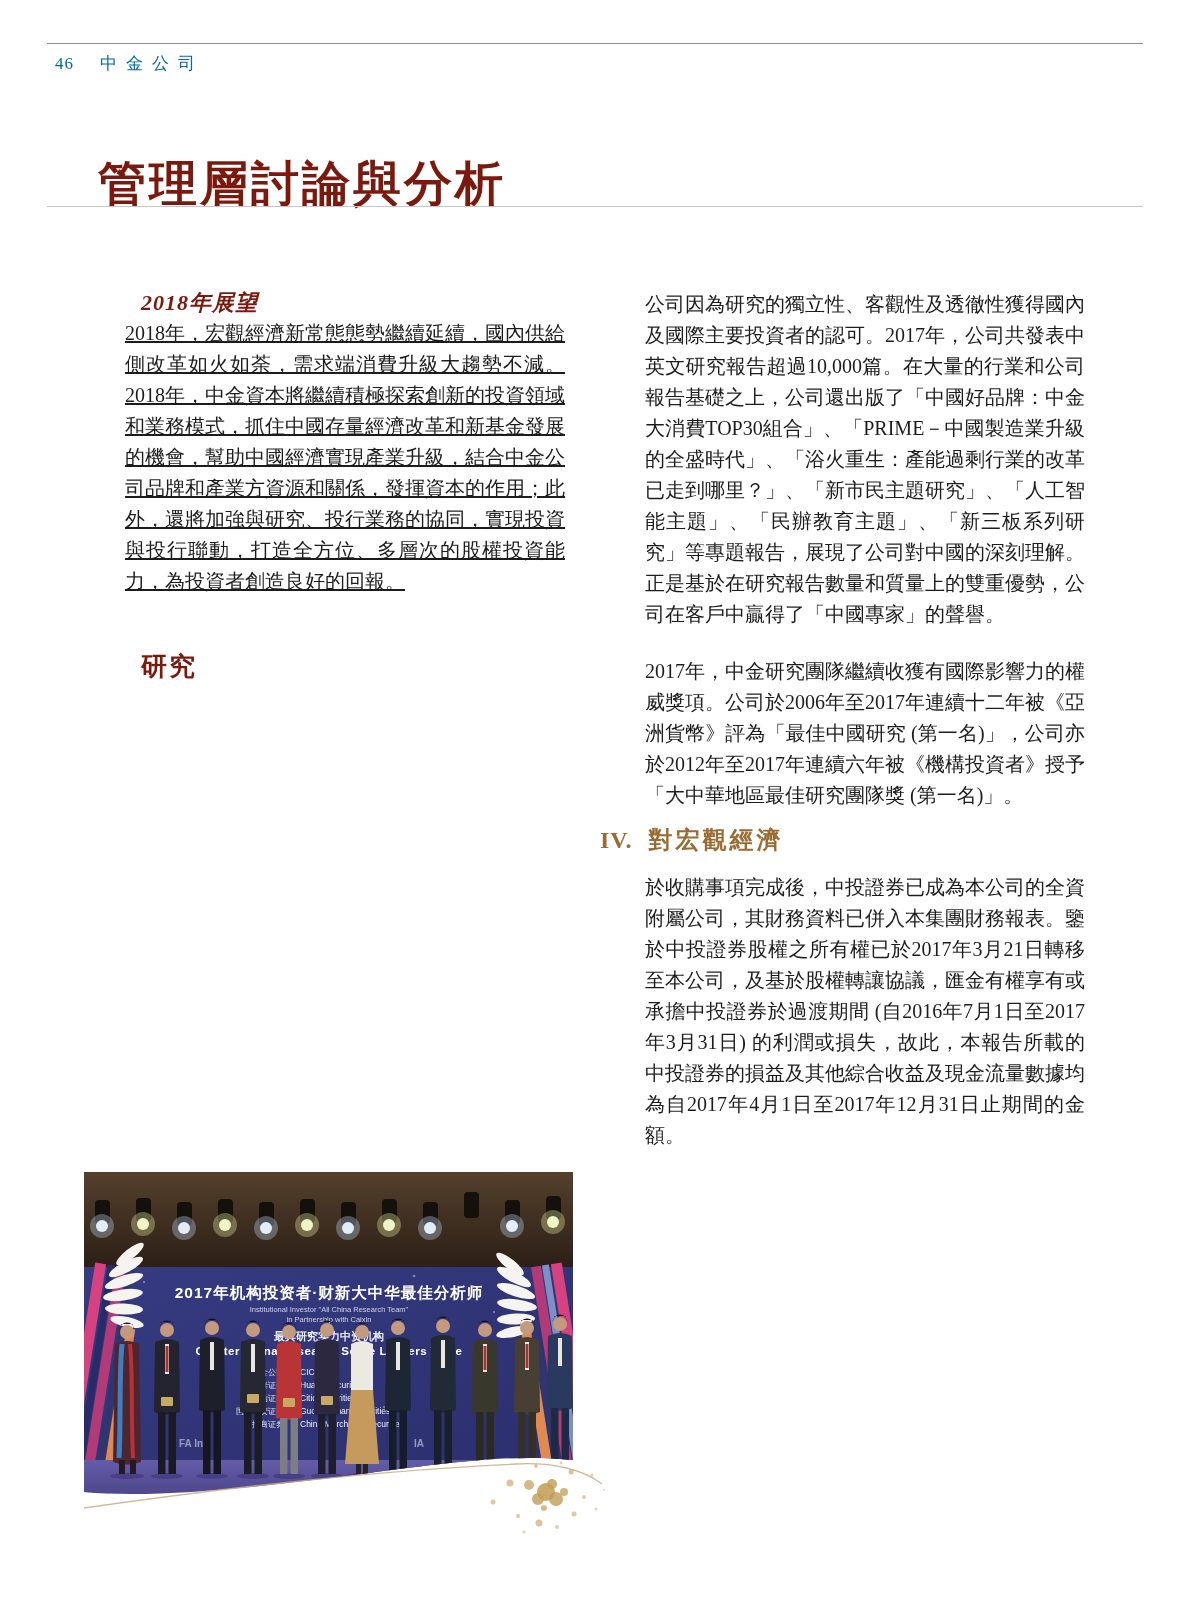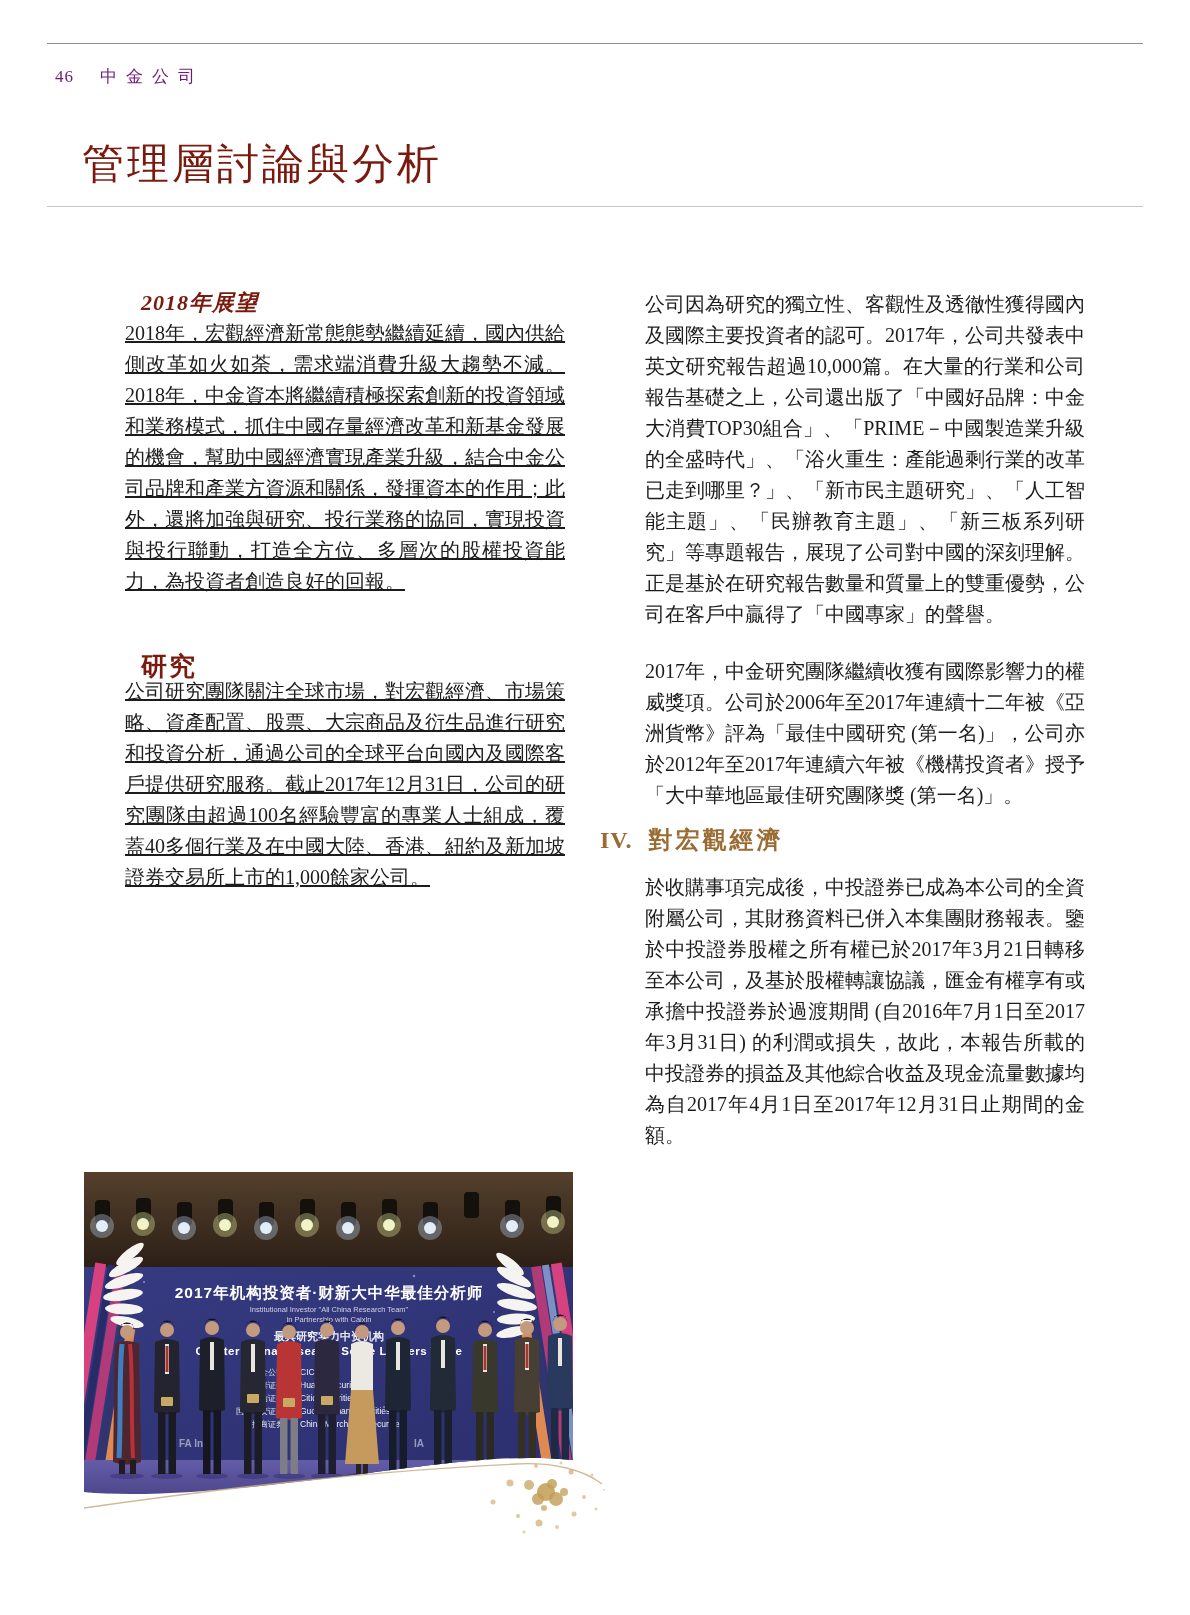--- a/index.html
+++ b/index.html
@@ -4,26 +4,26 @@
 <style>
   html,body{margin:0;padding:0;background:#ffffff;}
   .page{
     position:relative;width:1190px;height:1615px;background:#ffffff;
     font-family:"Liberation Serif","DejaVu Serif",serif;color:#1c1c1c;
     overflow:hidden;
   }
   .rule{position:absolute;left:47px;width:1096px;height:0;border-top:1px solid #8f8f8f;}
   .rule.top{top:43px;}
   .rule.under-title{top:206px;border-top:1px solid #c6c6c6;}
-  .page-header{position:absolute;left:55px;top:65px;font-size:17px;color:#701a75;}
+  .page-header{position:absolute;left:55px;top:52px;font-size:17px;color:#0369a1;}
   .page-header .num{margin-right:26px;letter-spacing:1px;}
   .page-header .co{letter-spacing:9px;}
   .doc-title{
-    position:absolute;left:82px;top:136px;margin:0;
-    font-size:42px;font-weight:normal;color:#7a1a0f;letter-spacing:3px;
+    position:absolute;left:82px;top:136px;margin:16px;
+    font-size:48px;font-weight:bold;color:#7a1a0f;letter-spacing:3px;
   }
   .body-text{
     position:absolute;width:440px;margin:0;
     font-size:20px;line-height:31px;text-align:justify;color:#1c1c1c;
   }
   .lcol{left:125px;text-decoration:underline;}
   .rcol{left:645px;}
   .sec-h{position:absolute;margin:16px;color:#7a1a0f;font-weight:bold;}
   .h-outlook{left:125px;top:272px;font-size:22px;font-style:italic;letter-spacing:1px;}
   .h-research{left:125px;top:633px;font-size:26px;letter-spacing:2px;}
@@ -52,21 +52,20 @@
     <span class="num">46</span><span class="co">中金公司</span>
   </div>
 
   <h1 class="doc-title">管理層討論與分析</h1>
   <div class="rule under-title"></div>
 
   <h3 class="sec-h h-outlook">2018年展望</h3>
   <p class="body-text lcol p-outlook">2018年，宏觀經濟新常態態勢繼續延續，國內供給側改革如火如荼，需求端消費升級大趨勢不減。2018年，中金資本將繼續積極探索創新的投資領域和業務模式，抓住中國存量經濟改革和新基金發展的機會，幫助中國經濟實現產業升級，結合中金公司品牌和產業方資源和關係，發揮資本的作用；此外，還將加強與研究、投行業務的協同，實現投資與投行聯動，打造全方位、多層次的股權投資能力，為投資者創造良好的回報。</p>
 
   <h3 class="sec-h h-research">研究</h3>
-  <p class="body-text lcol p-research">公司研究團隊關注全球市場，對宏觀經濟、市場策略、資產配置、股票、大宗商品及衍生品進行研究和投資分析，通過公司的全球平台向國內及國際客戶提供研究服務。截止2017年12月31日，公司的研究團隊由超過100名經驗豐富的專業人士組成，覆蓋40多個行業及在中國大陸、香港、紐約及新加坡證券交易所上市的1,000餘家公司。</p>
 
   <p class="body-text rcol p-recognition">公司因為研究的獨立性、客觀性及透徹性獲得國內及國際主要投資者的認可。2017年，公司共發表中英文研究報告超過10,000篇。在大量的行業和公司報告基礎之上，公司還出版了「中國好品牌：中金大消費TOP30組合」、「PRIME－中國製造業升級的全盛時代」、「浴火重生：產能過剩行業的改革已走到哪里？」、「新市民主題研究」、「人工智能主題」、「民辦教育主題」、「新三板系列研究」等專題報告，展現了公司對中國的深刻理解。正是基於在研究報告數量和質量上的雙重優勢，公司在客戶中贏得了「中國專家」的聲譽。</p>
   <p class="body-text rcol p-awards">2017年，中金研究團隊繼續收獲有國際影響力的權威獎項。公司於2006年至2017年連續十二年被《亞洲貨幣》評為「最佳中國研究 (第一名)」，公司亦於2012年至2017年連續六年被《機構投資者》授予「大中華地區最佳研究團隊獎 (第一名)」。</p>
 
   <h2 class="h-financial"><span class="sec-num">IV.</span><span class="sec-label">對宏觀經濟</span></h2>
   <p class="body-text rcol p-financial">於收購事項完成後，中投證券已成為本公司的全資附屬公司，其財務資料已併入本集團財務報表。鑒於中投證券股權之所有權已於2017年3月21日轉移至本公司，及基於股權轉讓協議，匯金有權享有或承擔中投證券於過渡期間 (自2016年7月1日至2017年3月31日) 的利潤或損失，故此，本報告所載的中投證券的損益及其他綜合收益及現金流量數據均為自2017年4月1日至2017年12月31日止期間的金額。</p>
 
   <figure class="award-photo">
     <svg width="580" height="375" viewBox="0 0 580 375" xmlns="http://www.w3.org/2000/svg">
       <defs>

